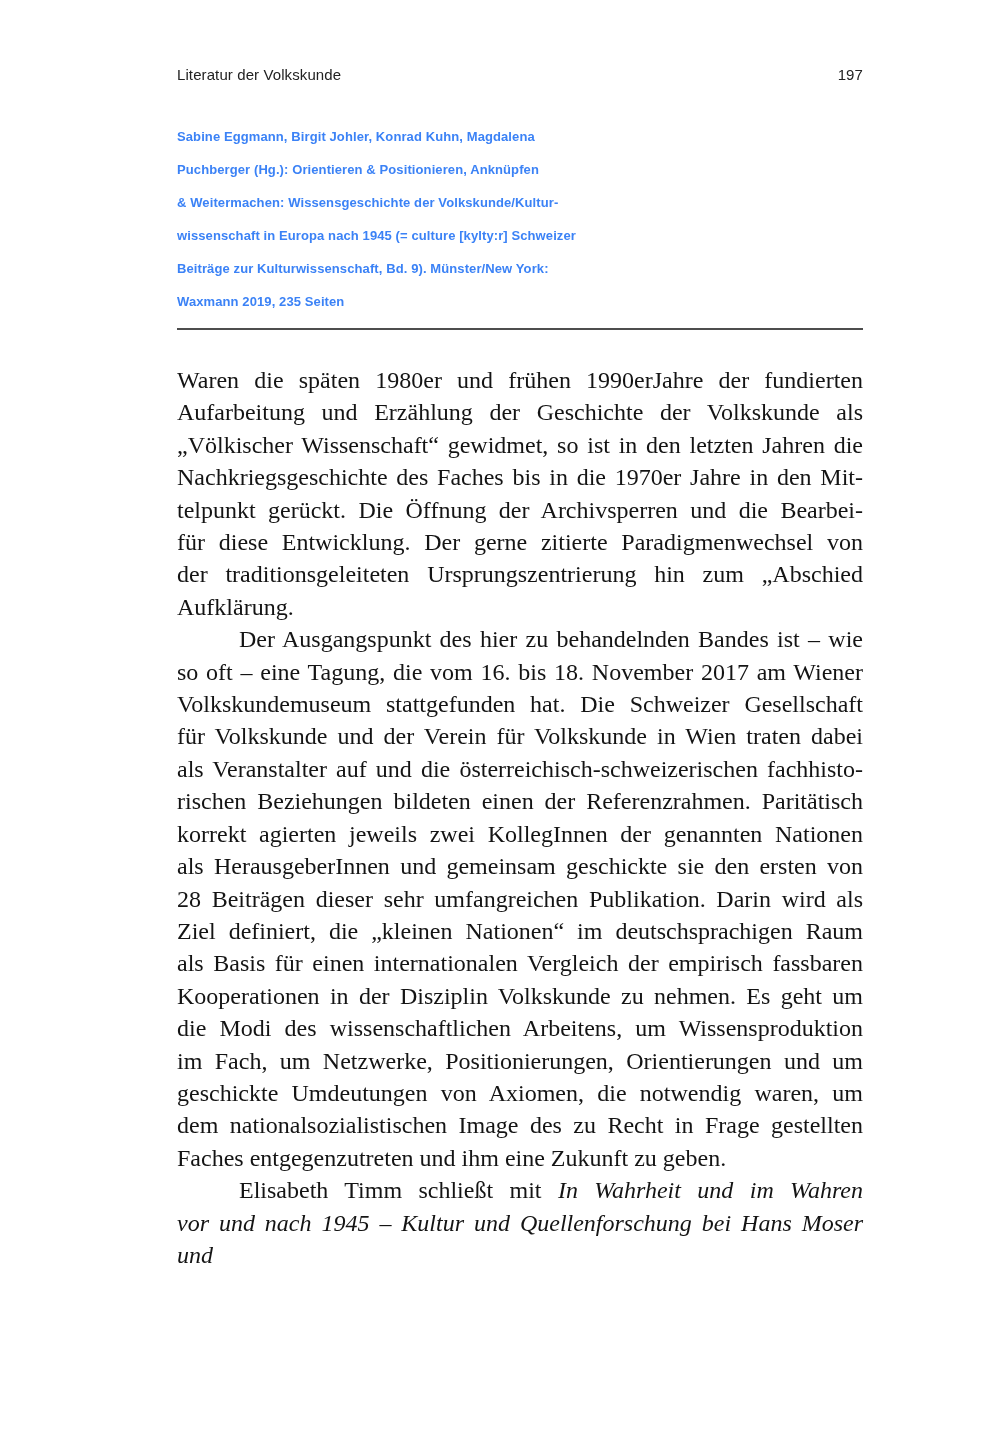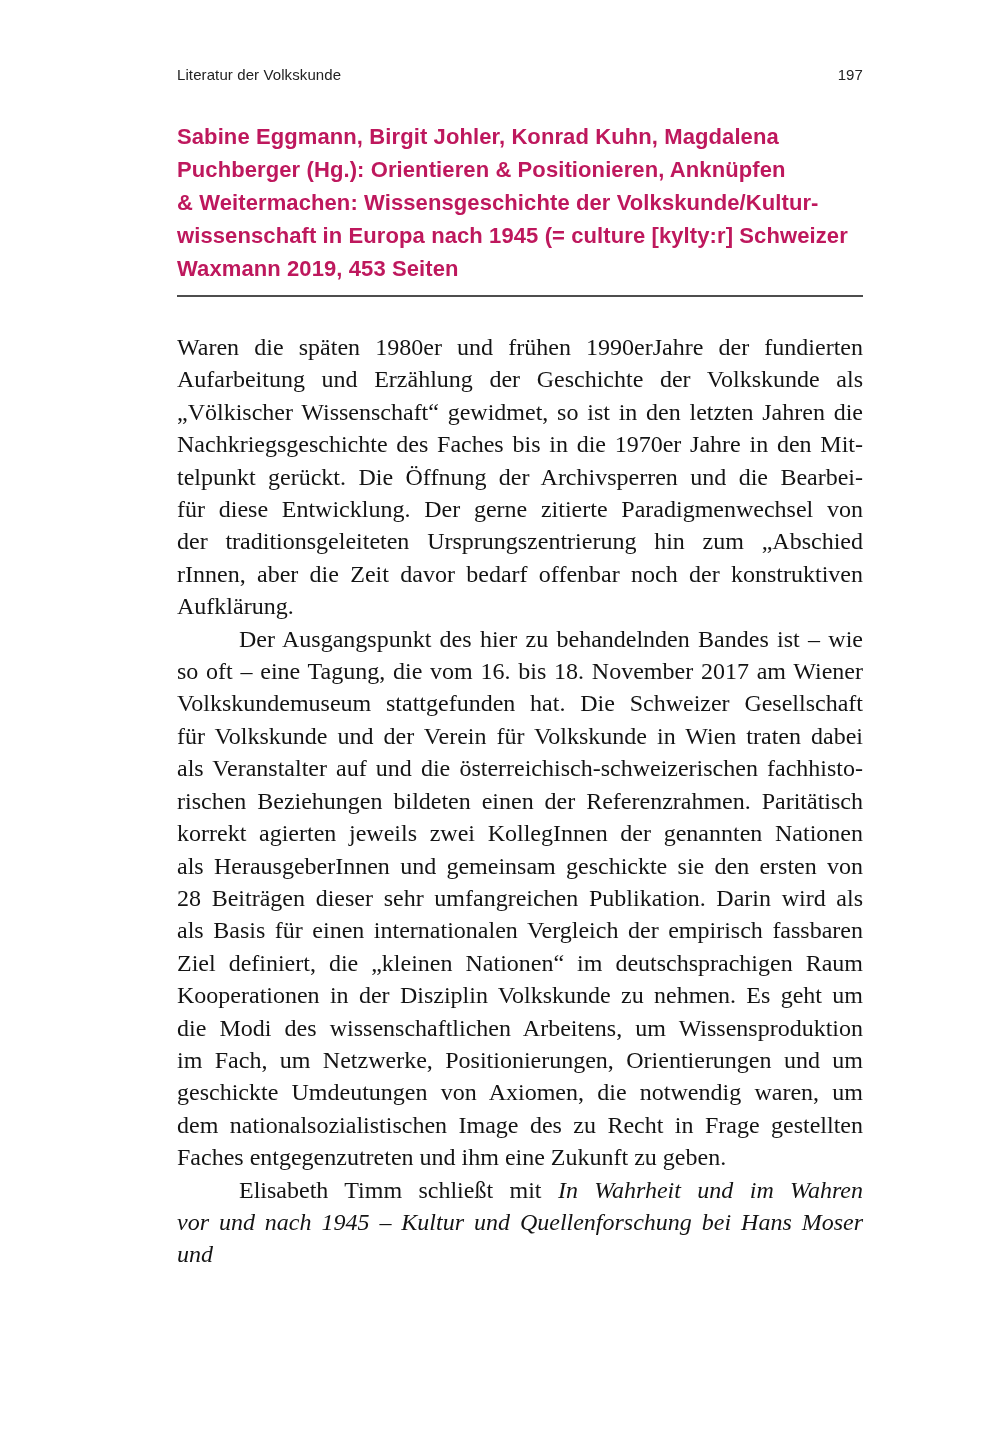--- a/index.html
+++ b/index.html
@@ -27,24 +27,24 @@
     margin-top: 66px;
     font-family: "Liberation Sans", sans-serif;
     font-size: 15px;
     letter-spacing: 0.1px;
     color: #222222;
   }
   .title-block {
     margin-top: 37px;
     font-family: "Liberation Sans", sans-serif;
     font-weight: 700;
-    font-size: 22px;
+    font-size: 13px;
     line-height: 33px;
     letter-spacing: 0.1px;
-    color: #be185d;
+    color: #3b82f6;
   }
   .title-block .title-line {
     white-space: nowrap;
   }
   .rule {
     margin-top: 10px;
     border: 0;
     border-top: 2px solid #4d4d4d;
     width: 100%;
   }
@@ -78,49 +78,49 @@
     <div class="running-header">
       <span>Literatur der Volkskunde</span>
       <span>197</span>
     </div>
 
     <div class="title-block" id="title-block">
         <div class="title-line">Sabine Eggmann, Birgit Johler, Konrad Kuhn, Magdalena</div>
         <div class="title-line">Puchberger (Hg.): Orientieren &amp; Positionieren, Anknüpfen</div>
         <div class="title-line">&amp; Weitermachen: Wissensgeschichte der Volkskunde/Kultur-</div>
         <div class="title-line">wissenschaft in Europa nach 1945 (= culture [kylty:r] Schweizer</div>
-        <div class="title-line">Waxmann 2019, 453 Seiten</div>
+        <div class="title-line">Beiträge zur Kulturwissenschaft, Bd. 9). Münster/New York:</div>
+        <div class="title-line">Waxmann 2019, 235 Seiten</div>
       </div>
 
     <hr class="rule">
 
     <div class="body-text" id="body-text">
         <div>
           <div class="line"><span>Waren die späten 1980er und frühen 1990erJahre der fundierten</span></div>
           <div class="line"><span>Aufarbeitung und Erzählung der Geschichte der Volkskunde als</span></div>
           <div class="line"><span>„Völkischer Wissenschaft“ gewidmet, so ist in den letzten Jahren die</span></div>
           <div class="line"><span>Nachkriegsgeschichte des Faches bis in die 1970er Jahre in den Mit-</span></div>
           <div class="line"><span>telpunkt gerückt. Die Öffnung der Archivsperren und die Bearbei-</span></div>
           <div class="line"><span>für diese Entwicklung. Der gerne zitierte Paradigmenwechsel von</span></div>
           <div class="line"><span>der traditionsgeleiteten Ursprungszentrierung hin zum „Abschied</span></div>
-          <div class="line"><span>rInnen, aber die Zeit davor bedarf offenbar noch der konstruktiven</span></div>
           <div class="line para-end"><span>Aufklärung.</span></div>
         </div>
         <div>
           <div class="line indent"><span>Der Ausgangspunkt des hier zu behandelnden Bandes ist – wie</span></div>
           <div class="line"><span>so oft – eine Tagung, die vom 16. bis 18. November 2017 am Wiener</span></div>
           <div class="line"><span>Volkskundemuseum stattgefunden hat. Die Schweizer Gesellschaft</span></div>
           <div class="line"><span>für Volkskunde und der Verein für Volkskunde in Wien traten dabei</span></div>
           <div class="line"><span>als Veranstalter auf und die österreichisch-schweizerischen fachhisto-</span></div>
           <div class="line"><span>rischen Beziehungen bildeten einen der Referenzrahmen. Paritätisch</span></div>
           <div class="line"><span>korrekt agierten jeweils zwei KollegInnen der genannten Nationen</span></div>
           <div class="line"><span>als HerausgeberInnen und gemeinsam geschickte sie den ersten von</span></div>
           <div class="line"><span>28 Beiträgen dieser sehr umfangreichen Publikation. Darin wird als</span></div>
+          <div class="line"><span>Ziel definiert, die „kleinen Nationen“ im deutschsprachigen Raum</span></div>
           <div class="line"><span>als Basis für einen internationalen Vergleich der empirisch fassbaren</span></div>
-          <div class="line"><span>Ziel definiert, die „kleinen Nationen“ im deutschsprachigen Raum</span></div>
           <div class="line"><span>Kooperationen in der Disziplin Volkskunde zu nehmen. Es geht um</span></div>
           <div class="line"><span>die Modi des wissenschaftlichen Arbeitens, um Wissensproduktion</span></div>
           <div class="line"><span>im Fach, um Netzwerke, Positionierungen, Orientierungen und um</span></div>
           <div class="line"><span>geschickte Umdeutungen von Axiomen, die notwendig waren, um</span></div>
           <div class="line"><span>dem nationalsozialistischen Image des zu Recht in Frage gestellten</span></div>
           <div class="line para-end"><span>Faches entgegenzutreten und ihm eine Zukunft zu geben.</span></div>
         </div>
         <div>
           <div class="line indent"><span>Elisabeth Timm schließt mit </span><em>In Wahrheit und im Wahren</em></div>
           <div class="line"><em>vor und nach 1945 – Kultur und Quellenforschung bei Hans Moser und</em></div>

